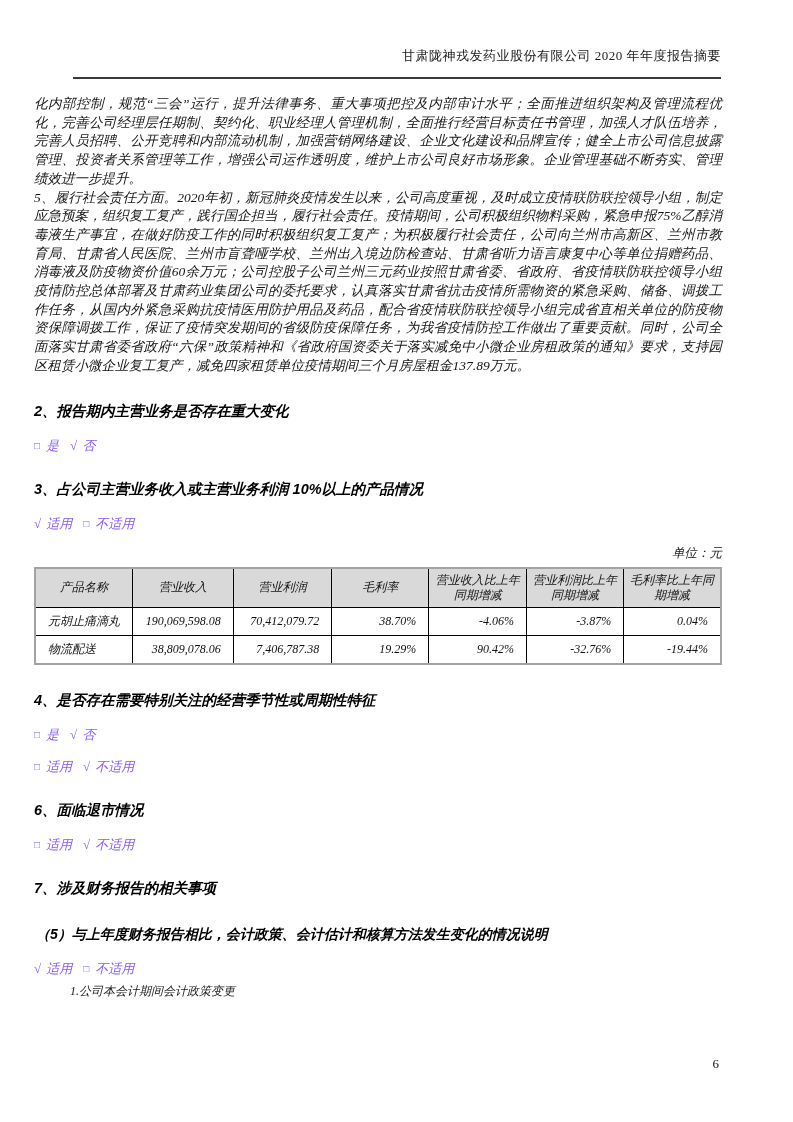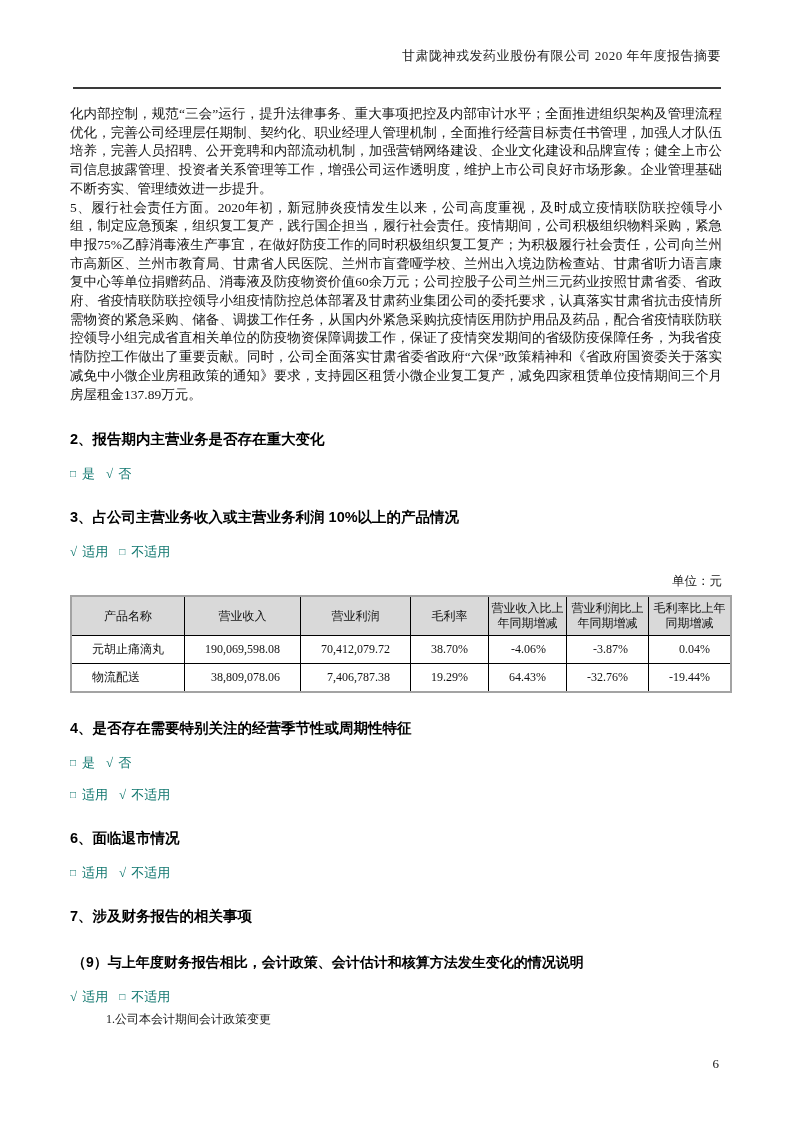--- a/index.html
+++ b/index.html
@@ -11,29 +11,30 @@
     position: relative;
     width: 793px;
     height: 1122px;
     background: #ffffff;
     overflow: hidden;
     color: #111111;
     font-family: "Liberation Serif", "DejaVu Serif", serif;
   }
   .doc-header {
     margin: 47px 72px 0 73px;
-    padding-bottom: 22px;
+    padding-bottom: 12px;
     border-bottom: 2px solid #3a3a3a;
     text-align: right;
     font-size: 13px;
     color: #1c1c1c;
     letter-spacing: 0.5px;
   }
   .content {
-    margin: 0 71px 0 70px;
+    margin: 0 71px 0 34px;
+    font-style: italic;
   }
   p.body-par {
     margin: 0;
     font-size: 13.5px;
     line-height: 18.7px;
     text-align: justify;
     color: #151515;
   }
   p.first {
     margin-top: 16px;
@@ -51,21 +52,21 @@
     margin: 25px 0 0 2px;
     font-family: "Liberation Sans", "DejaVu Sans", sans-serif;
     font-weight: bold;
     font-size: 14px;
     line-height: 21px;
     color: #000000;
   }
   .choice-line {
     margin: 15px 0 0 0;
     font-size: 13px;
-    color: #0f766e;
+    color: #8b5cf6;
     line-height: 17px;
   }
   .choice-line .mk {
     display: inline-block;
   }
   .mk-box {
     font-size: 10px;
     vertical-align: 1px;
     margin-right: 6px;
   }
@@ -93,21 +94,21 @@
     background: #d9d9d9;
     border: 1px solid #000000;
     font-weight: normal;
     text-align: center;
     padding: 4px 2px;
     line-height: 15px;
     height: 30px;
   }
   table.product-table td {
     border: 1px solid #000000;
-    padding: 5px 20px;
+    padding: 5px 12px;
     height: 16px;
     text-align: right;
     white-space: nowrap;
   }
   table.product-table td.name-cell {
     text-align: left;
   }
   .note-line {
     margin: 6px 0 0 36px;
     font-size: 12px;
@@ -176,21 +177,21 @@
           <td>38.70%</td>
           <td>-4.06%</td>
           <td>-3.87%</td>
           <td>0.04%</td>
         </tr>
         <tr>
           <td class="name-cell">物流配送</td>
           <td>38,809,078.06</td>
           <td>7,406,787.38</td>
           <td>19.29%</td>
-          <td>64.43%</td>
+          <td>90.42%</td>
           <td>-32.76%</td>
           <td>-19.44%</td>
         </tr>
       </tbody>
     </table>
 
     <div class="sec-heading">4、是否存在需要特别关注的经营季节性或周期性特征</div>
     <div class="choice-line">
       <span class="mk mk-box">□</span><span class="opt-label">是</span><span class="mk mk-check">√</span><span class="opt-label">否</span>
     </div>
@@ -199,21 +200,21 @@
       <span class="mk mk-box">□</span><span class="opt-label">适用</span><span class="mk mk-check">√</span><span class="opt-label">不适用</span>
     </div>
 
     <div class="sec-heading">6、面临退市情况</div>
     <div class="choice-line">
       <span class="mk mk-box">□</span><span class="opt-label">适用</span><span class="mk mk-check">√</span><span class="opt-label">不适用</span>
     </div>
 
     <div class="sec-heading">7、涉及财务报告的相关事项</div>
 
-    <div class="sub-heading">（9）与上年度财务报告相比，会计政策、会计估计和核算方法发生变化的情况说明</div>
+    <div class="sub-heading">（5）与上年度财务报告相比，会计政策、会计估计和核算方法发生变化的情况说明</div>
     <div class="choice-line">
       <span class="mk mk-check">√</span><span class="opt-label">适用</span><span class="mk mk-box">□</span><span class="opt-label">不适用</span>
     </div>
     <div class="note-line">1.公司本会计期间会计政策变更</div>
 
   </div>
 
   <div class="page-number">6</div>
 
 </div>

